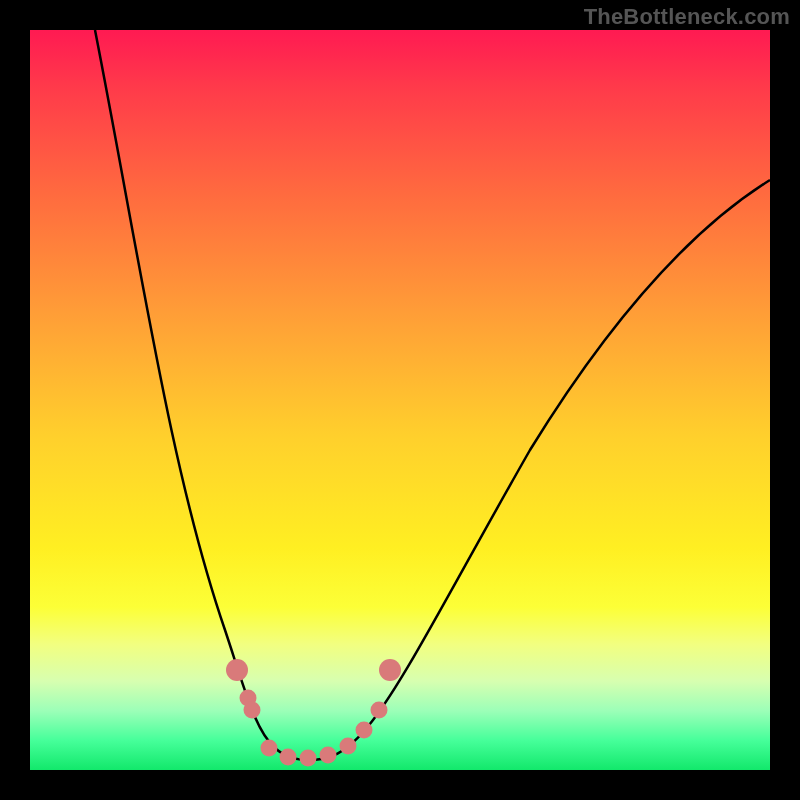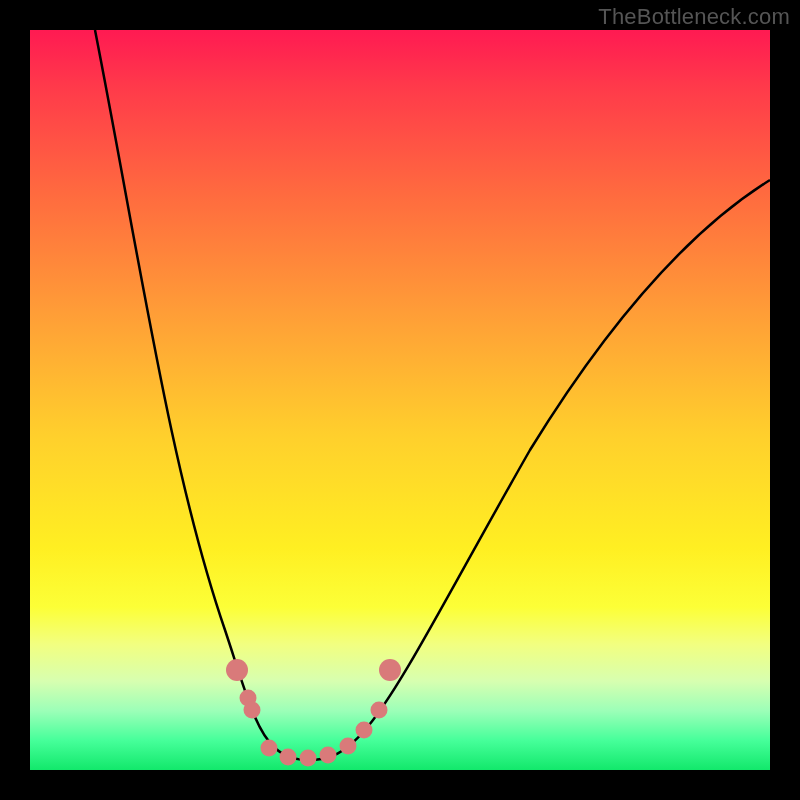--- a/index.html
+++ b/index.html
@@ -46,21 +46,21 @@
     width: 740px;
     height: 740px;
     overflow: visible;
   }
   .watermark {
     position: absolute;
     top: 4px;
     right: 10px;
     color: #555;
     font-size: 22px;
-    font-weight: 400;
+    font-weight: 700;
     letter-spacing: 0.2px;
     user-select: none;
   }
 </style>
 </head>
 <body>
 
 <div class="frame">
   <div class="watermark">TheBottleneck.com</div>
   <div class="plot">

